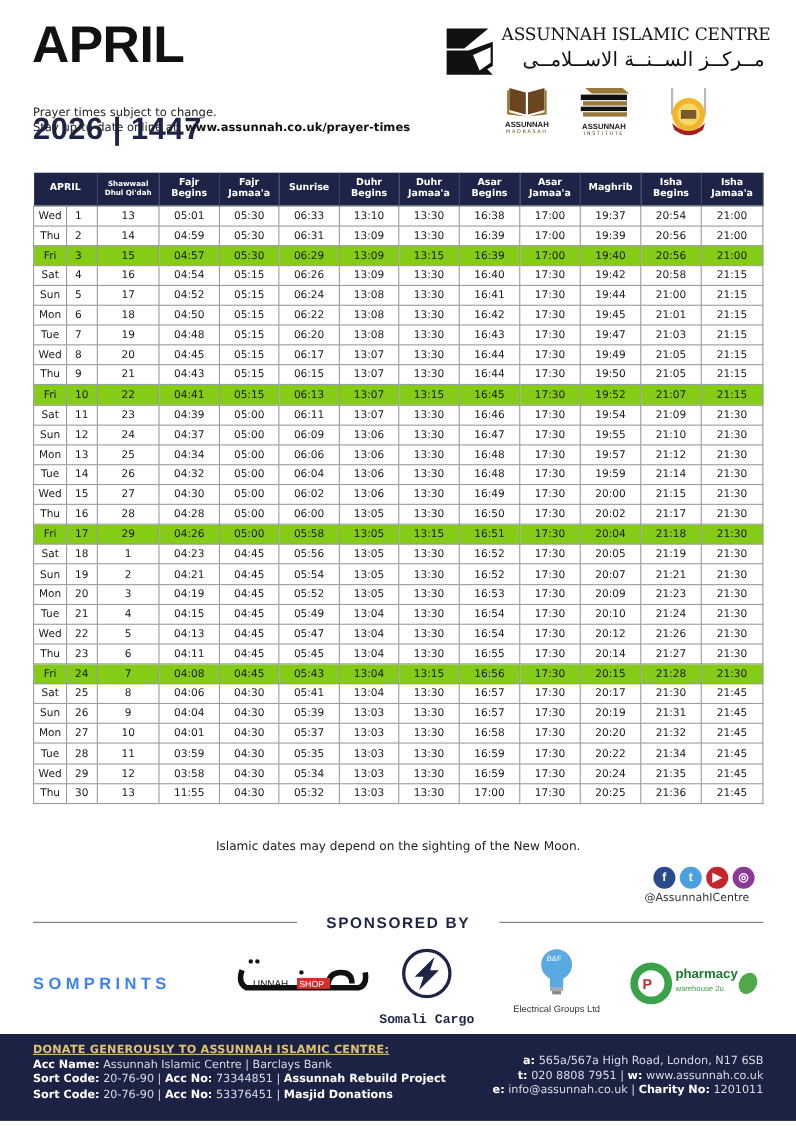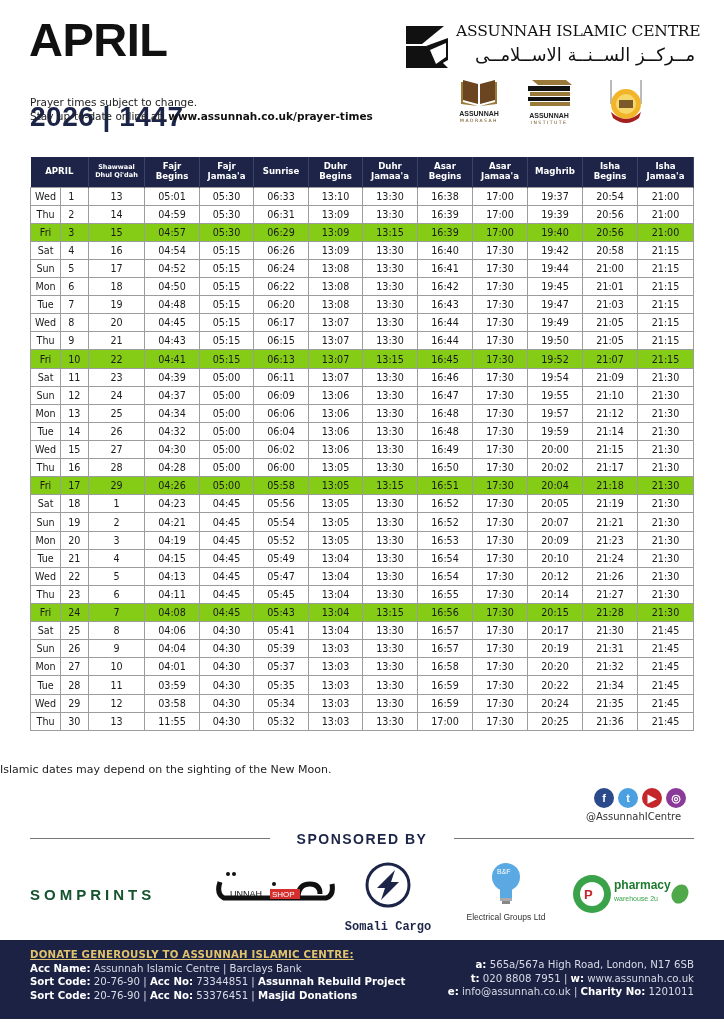--- a/index.html
+++ b/index.html
@@ -23,31 +23,31 @@
   .sublogo .cap { font-family: "Liberation Sans", sans-serif; font-weight: 700; font-size: 7px; color: #222; display: block; line-height: 1.1; }
   .sublogo .sub { font-size: 4.5px; letter-spacing: 1.5px; color: #6b4b1b; display: block; }
 
   table.times { position: absolute; left: 30px; top: 157px; width: 664px; border-collapse: collapse; font-family: "DejaVu Sans", sans-serif; }
   table.times th { background: #1d2448; color: #fff; font-weight: 700; font-size: 8.6px; line-height: 1.15; height: 30px; text-align: center; border-right: 1px solid #3b4366; padding: 0 1px; }
   table.times th.small { font-size: 6.5px; }
   table.times td { height: 18.12px; font-size: 9.6px; text-align: center; border: 1px solid #9c9c9c; color: #1a1a1a; padding: 0; white-space: nowrap; }
   table.times tr.fri td { background: #84cc16; }
   table.times td.daynum { text-align: left; padding-left: 7px; }
 
-  .moon { position: absolute; left: 0; width: 724px; top: 763px; font-size: 11px; color: #222; }
+  .moon { position: absolute; left: 0; width: 724px; top: 763px; text-align: center; font-size: 11px; color: #222; }
 
   .social { position: absolute; left: 594px; top: 788px; height: 22px; width: 100px; }
   .soc { position: absolute; top: 0; width: 20px; height: 20px; border-radius: 50%; color: #fff; font-weight: 700; font-size: 11px; text-align: center; line-height: 20px; font-family: "Liberation Sans", sans-serif; }
   .handle { position: absolute; left: 586px; top: 811px; font-size: 10px; color: #333; white-space: nowrap; }
 
   .sponsor-line { position: absolute; top: 838px; height: 1px; background: #777; }
   .sponsor-title { position: absolute; left: 0; width: 724px; top: 831px; text-align: center; font-family: "Liberation Sans", sans-serif; font-weight: 700; font-size: 14px; letter-spacing: 1.5px; color: #1c2548; }
 
   .sponsor { position: absolute; }
-  .somprints { left: 30px; top: 886px; font-family: "Liberation Sans", sans-serif; font-weight: 700; font-size: 15px; letter-spacing: 4px; color: #14532d; }
+  .somprints { left: 30px; top: 886px; font-family: "Liberation Sans", sans-serif; font-weight: 700; font-size: 15px; letter-spacing: 4px; color: #3b82f6; }
   .sunnahshop { left: 214px; top: 870px; width: 122px; height: 40px; }
   .somali { left: 342px; top: 862px; width: 92px; text-align: center; }
   .somali .txt { font-family: Liberation Mono, monospace; font-weight: 700; font-size: 12px; color: #1c2548; margin-top: 8px; display: block; }
   .bf { left: 458px; top: 862px; width: 96px; text-align: center; }
   .bf .txt { font-family: "Liberation Sans", sans-serif; font-size: 8.5px; color: #333; display: block; margin-top: 2px; }
   .pharm { left: 572px; top: 874px; width: 120px; height: 40px; }
 
   .footer { position: absolute; left: 0; top: 940px; width: 724px; height: 84px; background: #1c2244; }
   .f-left { position: absolute; left: 30px; top: 8px; font-size: 10.2px; color: #fff; line-height: 13.5px; font-family: "DejaVu Sans", sans-serif; }
   .f-left .hd { color: #e0c26c; font-weight: 700; letter-spacing: 0.2px; text-decoration: underline; }

